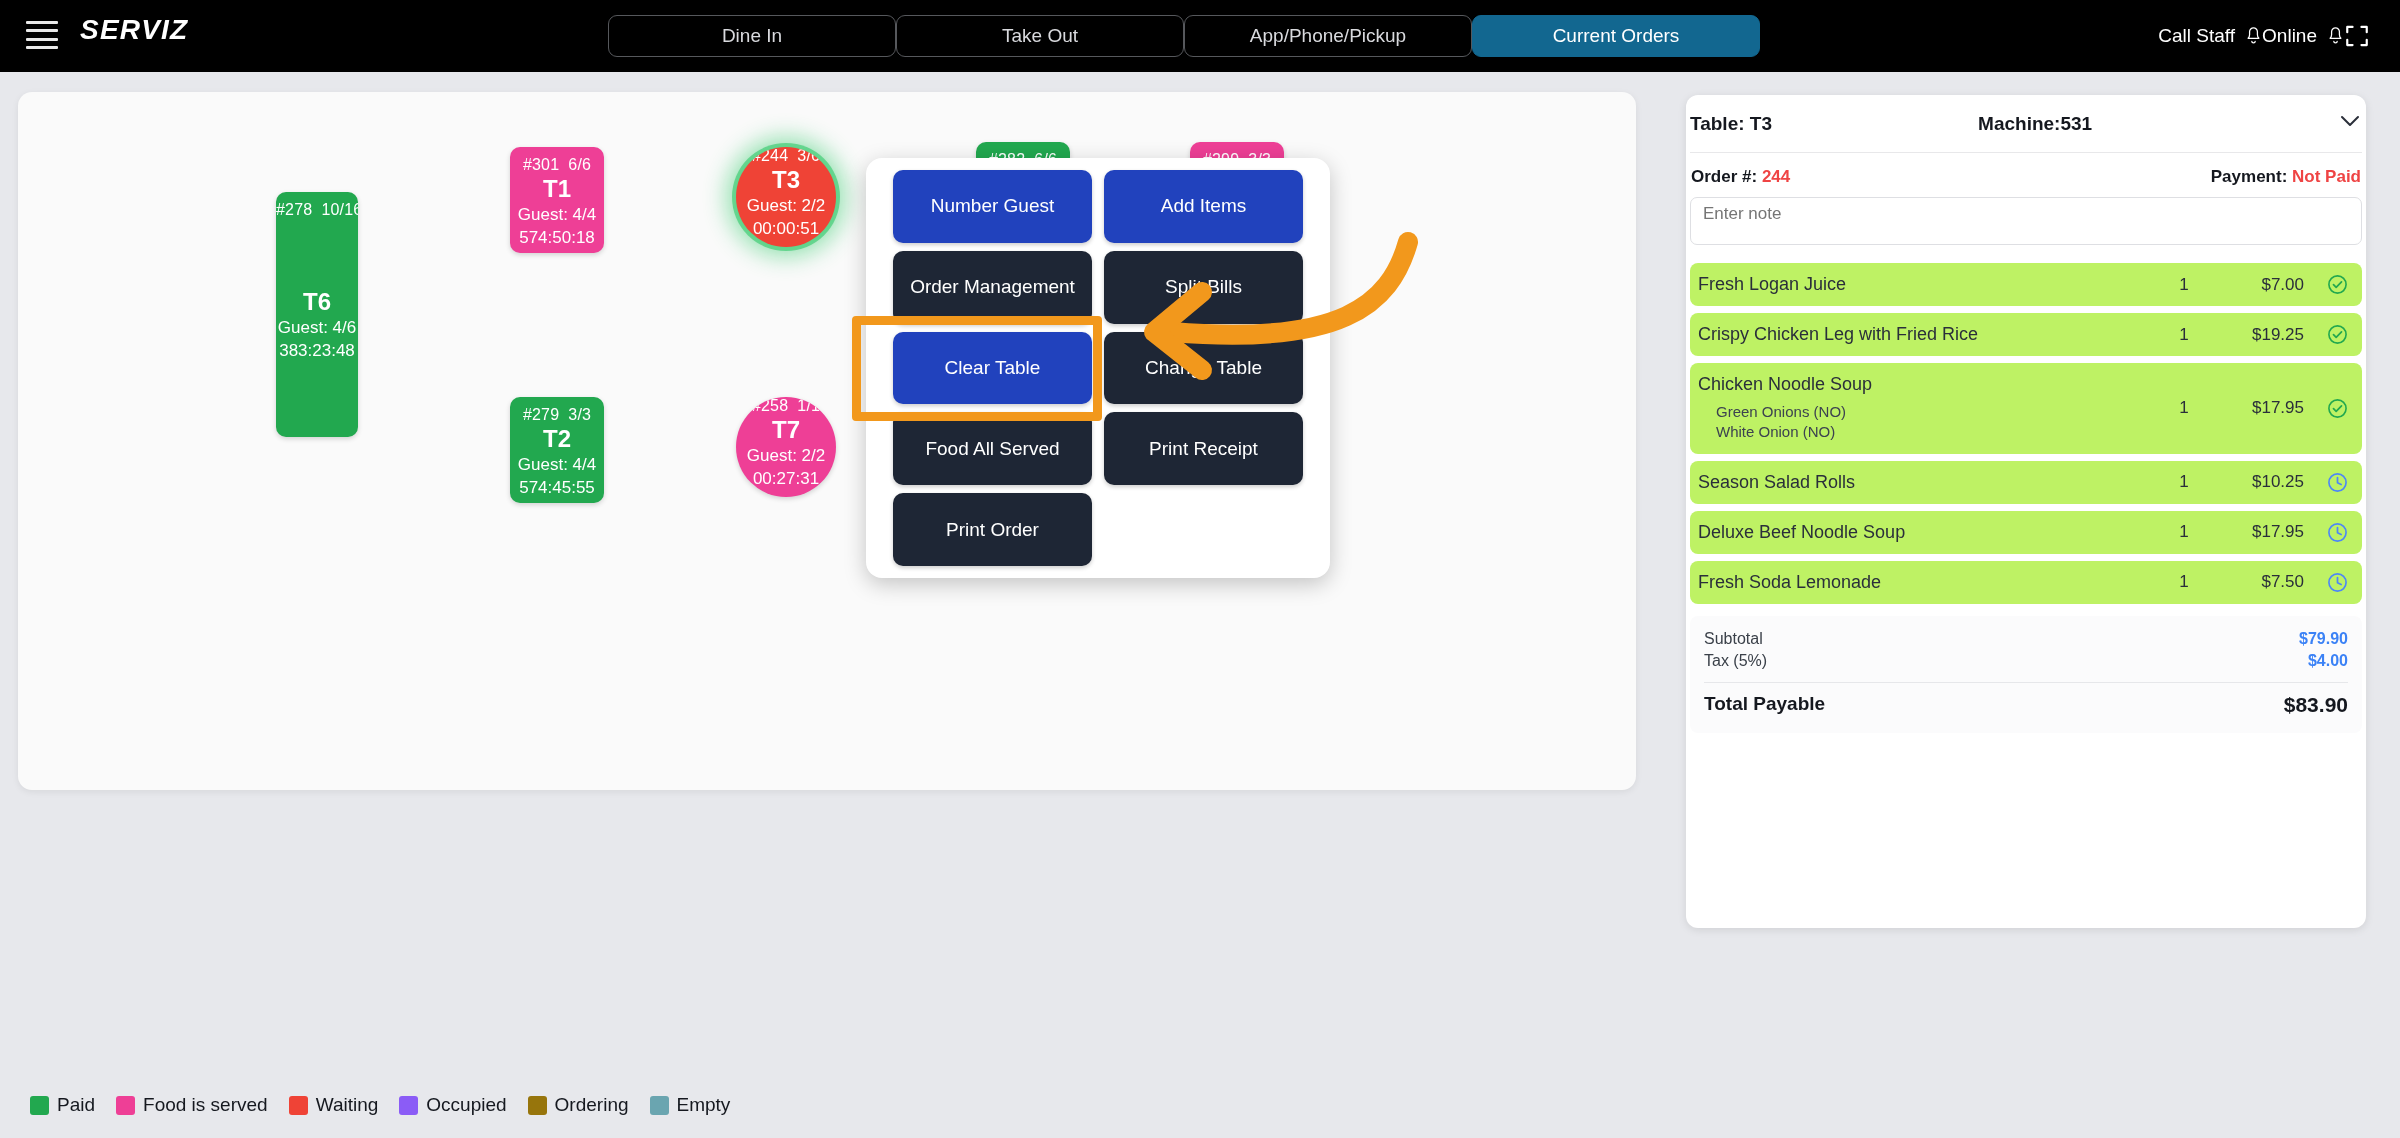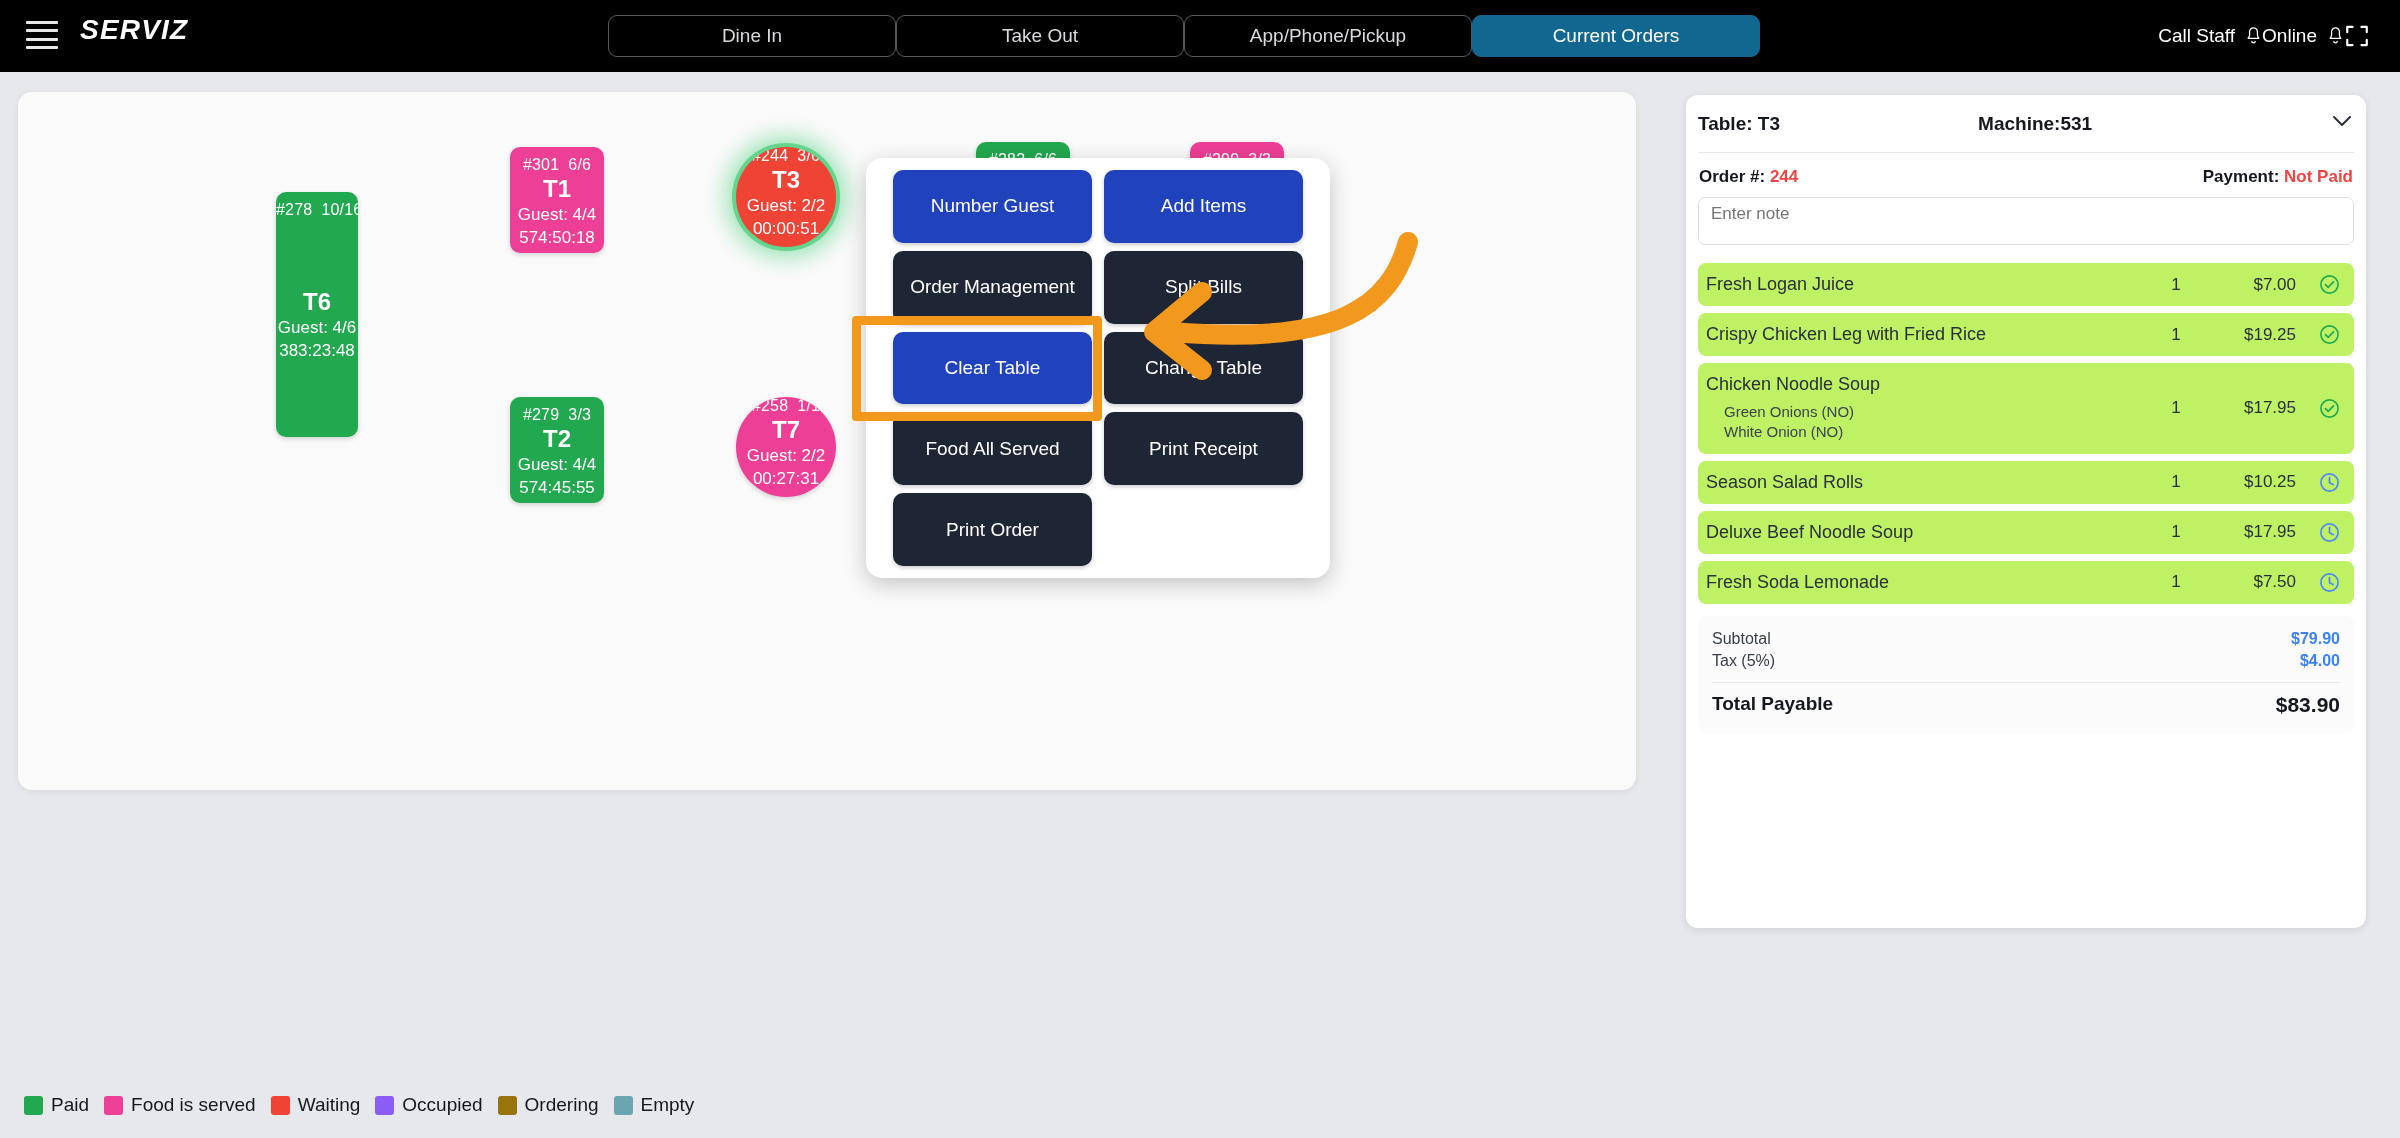--- a/index.html
+++ b/index.html
@@ -134,21 +134,21 @@
     width: 330px; height: 160px;
     z-index: 55; pointer-events: none; overflow: visible;
   }
 
   
   .orderpanel {
     position: absolute; left: 1686px; top: 95px;
     width: 680px; height: 833px;
     background: #ffffff; border-radius: 12px;
     box-shadow: 0 2px 9px rgba(0,0,0,0.10);
-    padding: 0 12px;
+    padding: 0 4px;
   }
   .op-top {
     height: 58px; display: flex; align-items: center;
     border-bottom: 1px solid #e8e8ea;
     position: relative;
   }
   .op-table { font-size: 19px; font-weight: 700; color: #15181f; }
   .op-machine {
     font-size: 19px; font-weight: 700; color: #15181f;
     position: absolute; left: 50%; transform: translateX(-42%);
@@ -194,22 +194,22 @@
   }
   .trow { display: flex; justify-content: space-between; padding: 2px 0; }
   .trow .lbl { font-size: 16px; color: #3a4049; }
   .trow .val { font-size: 16px; color: #3b82f6; font-weight: 700; }
   .tdiv { height: 1px; background: #e6e7ea; margin: 10px 0 8px; }
   .trow.grand .lbl { font-size: 19px; font-weight: 700; color: #15181f; }
   .trow.grand .val { font-size: 21px; font-weight: 700; color: #15181f; }
 
   
   .legend {
-    position: absolute; left: 24px; bottom: 22px;
-    display: flex; align-items: center; gap: 4px;
+    position: absolute; left: 30px; bottom: 22px;
+    display: flex; align-items: center; gap: 10px;
   }
   .lg { display: flex; align-items: center; gap: 8px; margin-right: 11px; }
   .lg .sw { width: 19px; height: 19px; border-radius: 3px; display: block; }
   .lg .tx { font-size: 19px; color: #15181f; }
 </style>
 </head>
 <body>
 
 <div class="topbar">
   <div class="hamburger">

